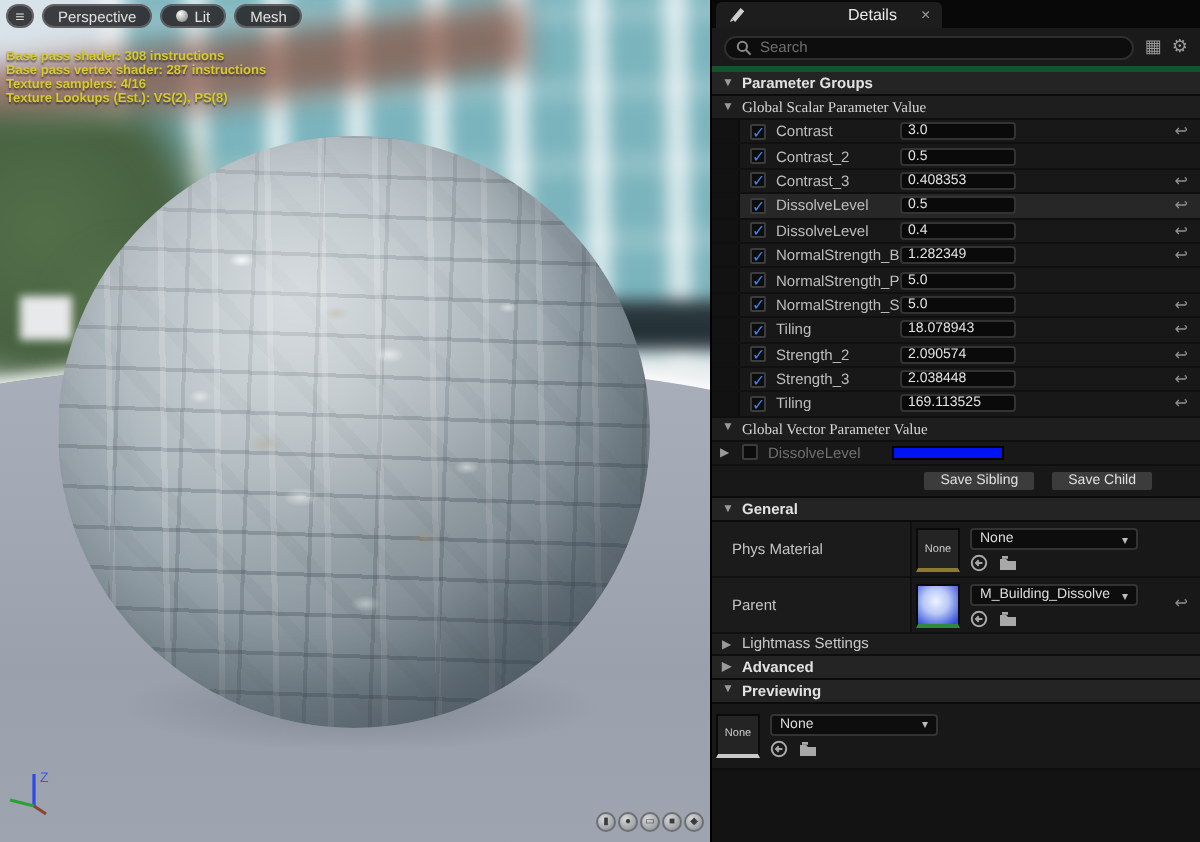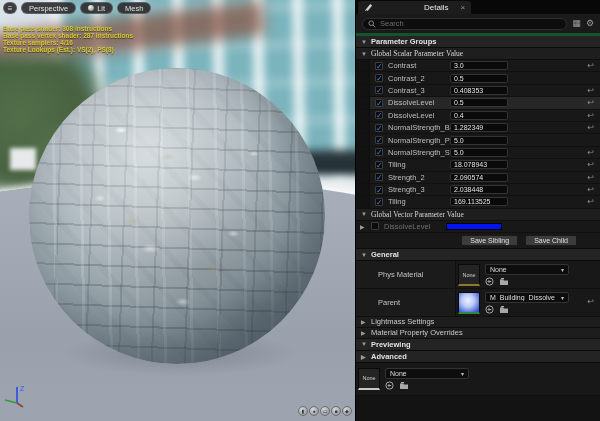--- a/index.html
+++ b/index.html
@@ -82,21 +82,21 @@
   .indent { width:14px; align-self:stretch; background:#121212; border-right:1px solid #0d0d0d; flex:0 0 auto; }
   .chk { width:8px; height:8px; margin-left:5px; border:1px solid #3c3c3c; border-radius:1px; background:#0c0c0c; color:#3f86f2; font-size:8px; line-height:7px; text-align:center; flex:0 0 auto; }
   .chk.empty { color:transparent; }
   .plabel { margin-left:5px; width:62px; color:#bdbdbd; white-space:nowrap; overflow:hidden; flex:0 0 auto; }
   .pvalue { width:58px; height:9px; background:#0a0a0a; border:1px solid #333; border-radius:2px; color:#e4e4e4; font-size:7px; line-height:8px; padding:0 3px; flex:0 0 auto; }
   .reset { position:absolute; right:6px; color:#8f8f8f; font-size:8px; }
   .swatch { width:56px; height:7px; border:1px solid #000; flex:0 0 auto; }
   .btnrow { height:16px; display:flex; align-items:center; justify-content:flex-end; gap:7px; padding-right:23px; background:#181818; border-bottom:1px solid #0b0b0b; flex:0 0 auto; }
   .btn { height:11px; padding:0 8px; background:#3c3c3c; border:1px solid #191919; border-radius:2px; color:#e0e0e0; font-size:7px; line-height:10px; }
   .grow { display:flex; border-bottom:1px solid #101010; background:#181818; position:relative; flex:0 0 auto; }
-  .gname { width:100px; flex:0 0 auto; display:flex; align-items:center; padding-left:22px; color:#c4c4c4; border-right:1px solid #0f0f0f; background:#1b1b1b; }
+  .gname { width:100px; flex:0 0 auto; display:flex; align-items:center; padding-left:10px; color:#c4c4c4; border-right:1px solid #0f0f0f; background:#1b1b1b; }
   .gval { flex:1; display:flex; align-items:flex-start; padding:3px 0 0 2px; gap:5px; }
   .thumb { width:22px; height:22px; background:#242424; border:1px solid #0a0a0a; color:#cfcfcf; font-size:5.5px; display:flex; align-items:center; justify-content:center; flex:0 0 auto; }
   .thumb.phys { border-bottom:2px solid #8a7b2e; }
   .thumb.parent { border-bottom:2px solid #2e8a3a; background:radial-gradient(circle at 45% 40%, #eef3ff 0%, #b9c8f6 40%, #3350d8 90%); }
   .thumb.mesh { border-bottom:2px solid #c9c9c9; }
   .combo-col { display:flex; flex-direction:column; gap:2px; }
   .combo { width:84px; height:11px; background:#0d0d0d; border:1px solid #333; border-radius:2px; color:#dedede; font-size:7px; display:flex; align-items:center; justify-content:space-between; padding:0 4px; }
   .combo .arrow { color:#bdbdbd; width:auto; }
   .asset-icons { display:flex; gap:5px; align-items:center; }
   .collapsedrow { height:10.8px; background:#1d1d1d; border-bottom:1px solid #0e0e0e; display:flex; align-items:center; gap:4px; padding:0 5px; color:#c9c9c9; flex:0 0 auto; }
@@ -347,31 +347,27 @@
           </div>
         </div>
       </div>
       <span class="reset" style="top:8px;">↩</span>
     </div>
 
     <div class="collapsedrow">
       <span class="arrow">▶</span>
       <span>Lightmass Settings</span>
     </div>
-    <div class="collapsedrow">
-      <span class="arrow">▶</span>
-      <span>Material Property Overrides</span>
-    </div>
-    <div class="cat">
-      <span class="arrow">▼</span>
-      <span>Previewing</span>
-    </div>
     <div class="cat">
       <span class="arrow">▶</span>
       <span>Advanced</span>
+    </div>
+    <div class="cat">
+      <span class="arrow">▼</span>
+      <span>Previewing</span>
     </div>
 
     <div class="grow" style="height:33px;">
       <div class="gval" style="padding-top:5px;">
         <div class="thumb mesh">None</div>
         <div class="combo-col">
           <div class="combo">
             <span>None</span>
             <span class="arrow">▾</span>
           </div>

